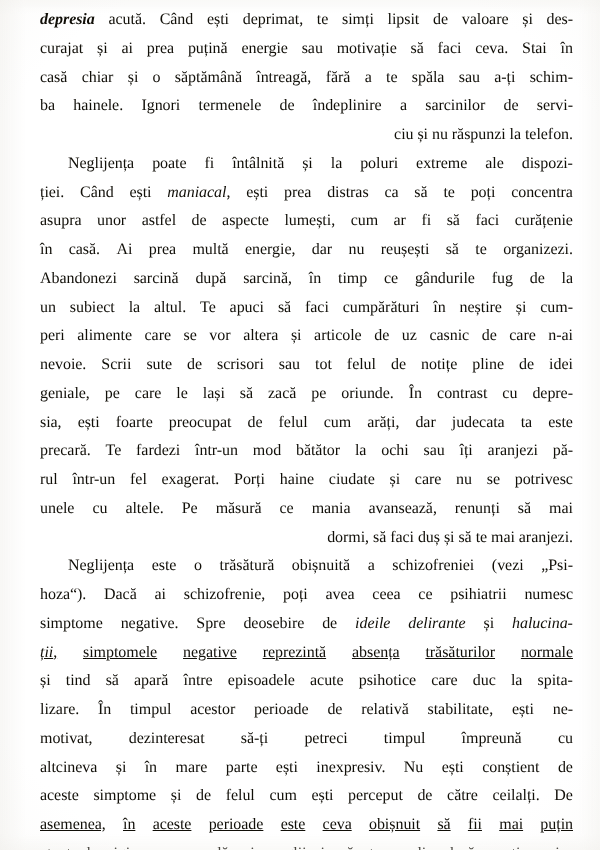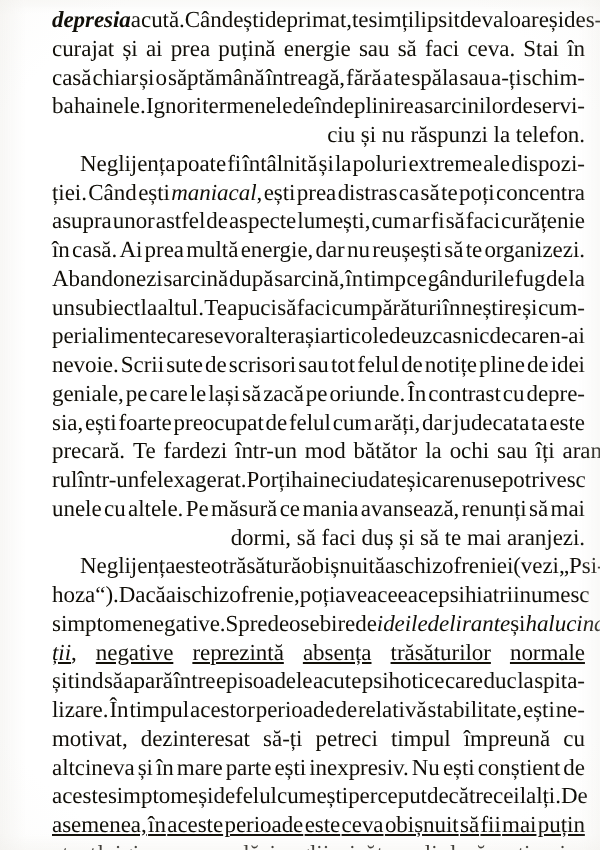--- a/index.html
+++ b/index.html
@@ -38,27 +38,27 @@
   #text-block {
     position: absolute;
     left: 36px;
     top: 0;
     width: 533px;
     height: 850px;
   }
 
   .line {
     position: absolute;
-    left: 16px;
+    left: 4px;
     width: 533px;
     height: 29px;
     line-height: 29px;
     white-space: nowrap;
     color: #17150f;
-    font-size: 23px;
+    font-size: 16px;
     letter-spacing: -0.05px;
     -webkit-font-smoothing: antialiased;
     text-rendering: geometricPrecision;
   }
 
   
   .line.just {
     display: flex;
     justify-content: space-between;
   }
@@ -97,20 +97,21 @@
       <span class="w"><span>des-</span></span>
     </div>
     <div class="line just" style="top: 33.75px;">
       <span class="w"><span>curajat</span></span>
       <span class="w"><span>și</span></span>
       <span class="w"><span>ai</span></span>
       <span class="w"><span>prea</span></span>
       <span class="w"><span>puțină</span></span>
       <span class="w"><span>energie</span></span>
       <span class="w"><span>sau</span></span>
+      <span class="w"><span>motivație</span></span>
       <span class="w"><span>să</span></span>
       <span class="w"><span>faci</span></span>
       <span class="w"><span>ceva.</span></span>
       <span class="w"><span>Stai</span></span>
       <span class="w"><span>în</span></span>
     </div>
     <div class="line just" style="top: 62.5px;">
       <span class="w"><span>casă</span></span>
       <span class="w"><span>chiar</span></span>
       <span class="w"><span>și</span></span>
@@ -351,20 +352,21 @@
       <span class="w"><span>Spre</span></span>
       <span class="w"><span>deosebire</span></span>
       <span class="w"><span>de</span></span>
       <span class="w"><span class="it">ideile</span></span>
       <span class="w"><span class="it">delirante</span></span>
       <span class="w"><span>și</span></span>
       <span class="w"><span class="it">halucina-</span></span>
     </div>
     <div class="line just" style="top: 637.5px; text-decoration: underline;">
       <span class="w"><span class="it">ții</span><span>,</span></span>
+      <span class="w"><span>simptomele</span></span>
       <span class="w"><span>negative</span></span>
       <span class="w"><span>reprezintă</span></span>
       <span class="w"><span>absența</span></span>
       <span class="w"><span>trăsăturilor</span></span>
       <span class="w"><span>normale</span></span>
     </div>
     <div class="line just" style="top: 666.25px;">
       <span class="w"><span>și</span></span>
       <span class="w"><span>tind</span></span>
       <span class="w"><span>să</span></span>

